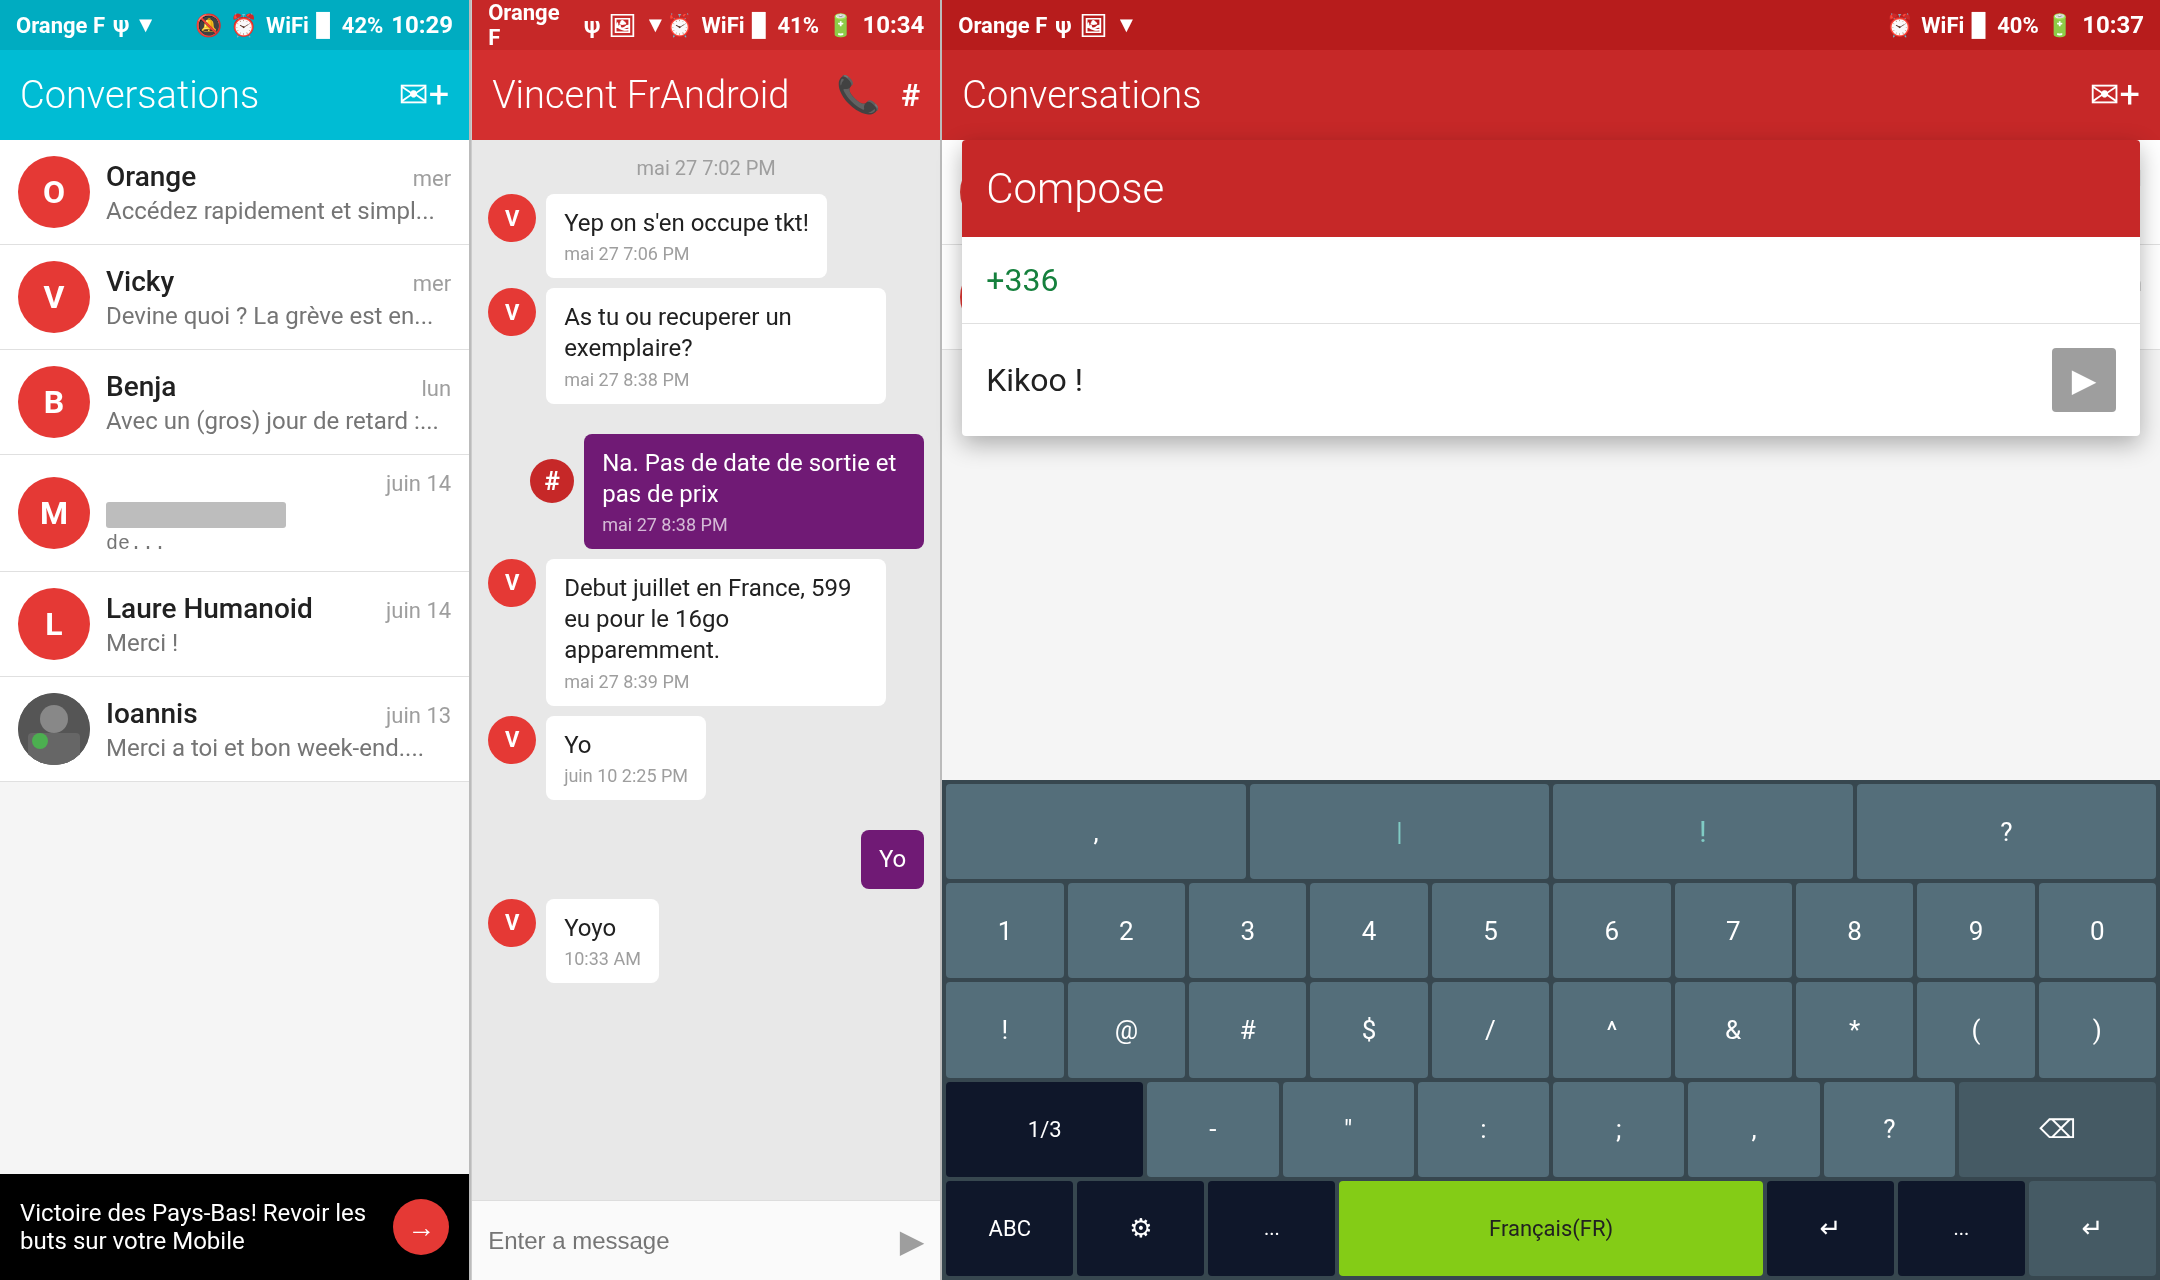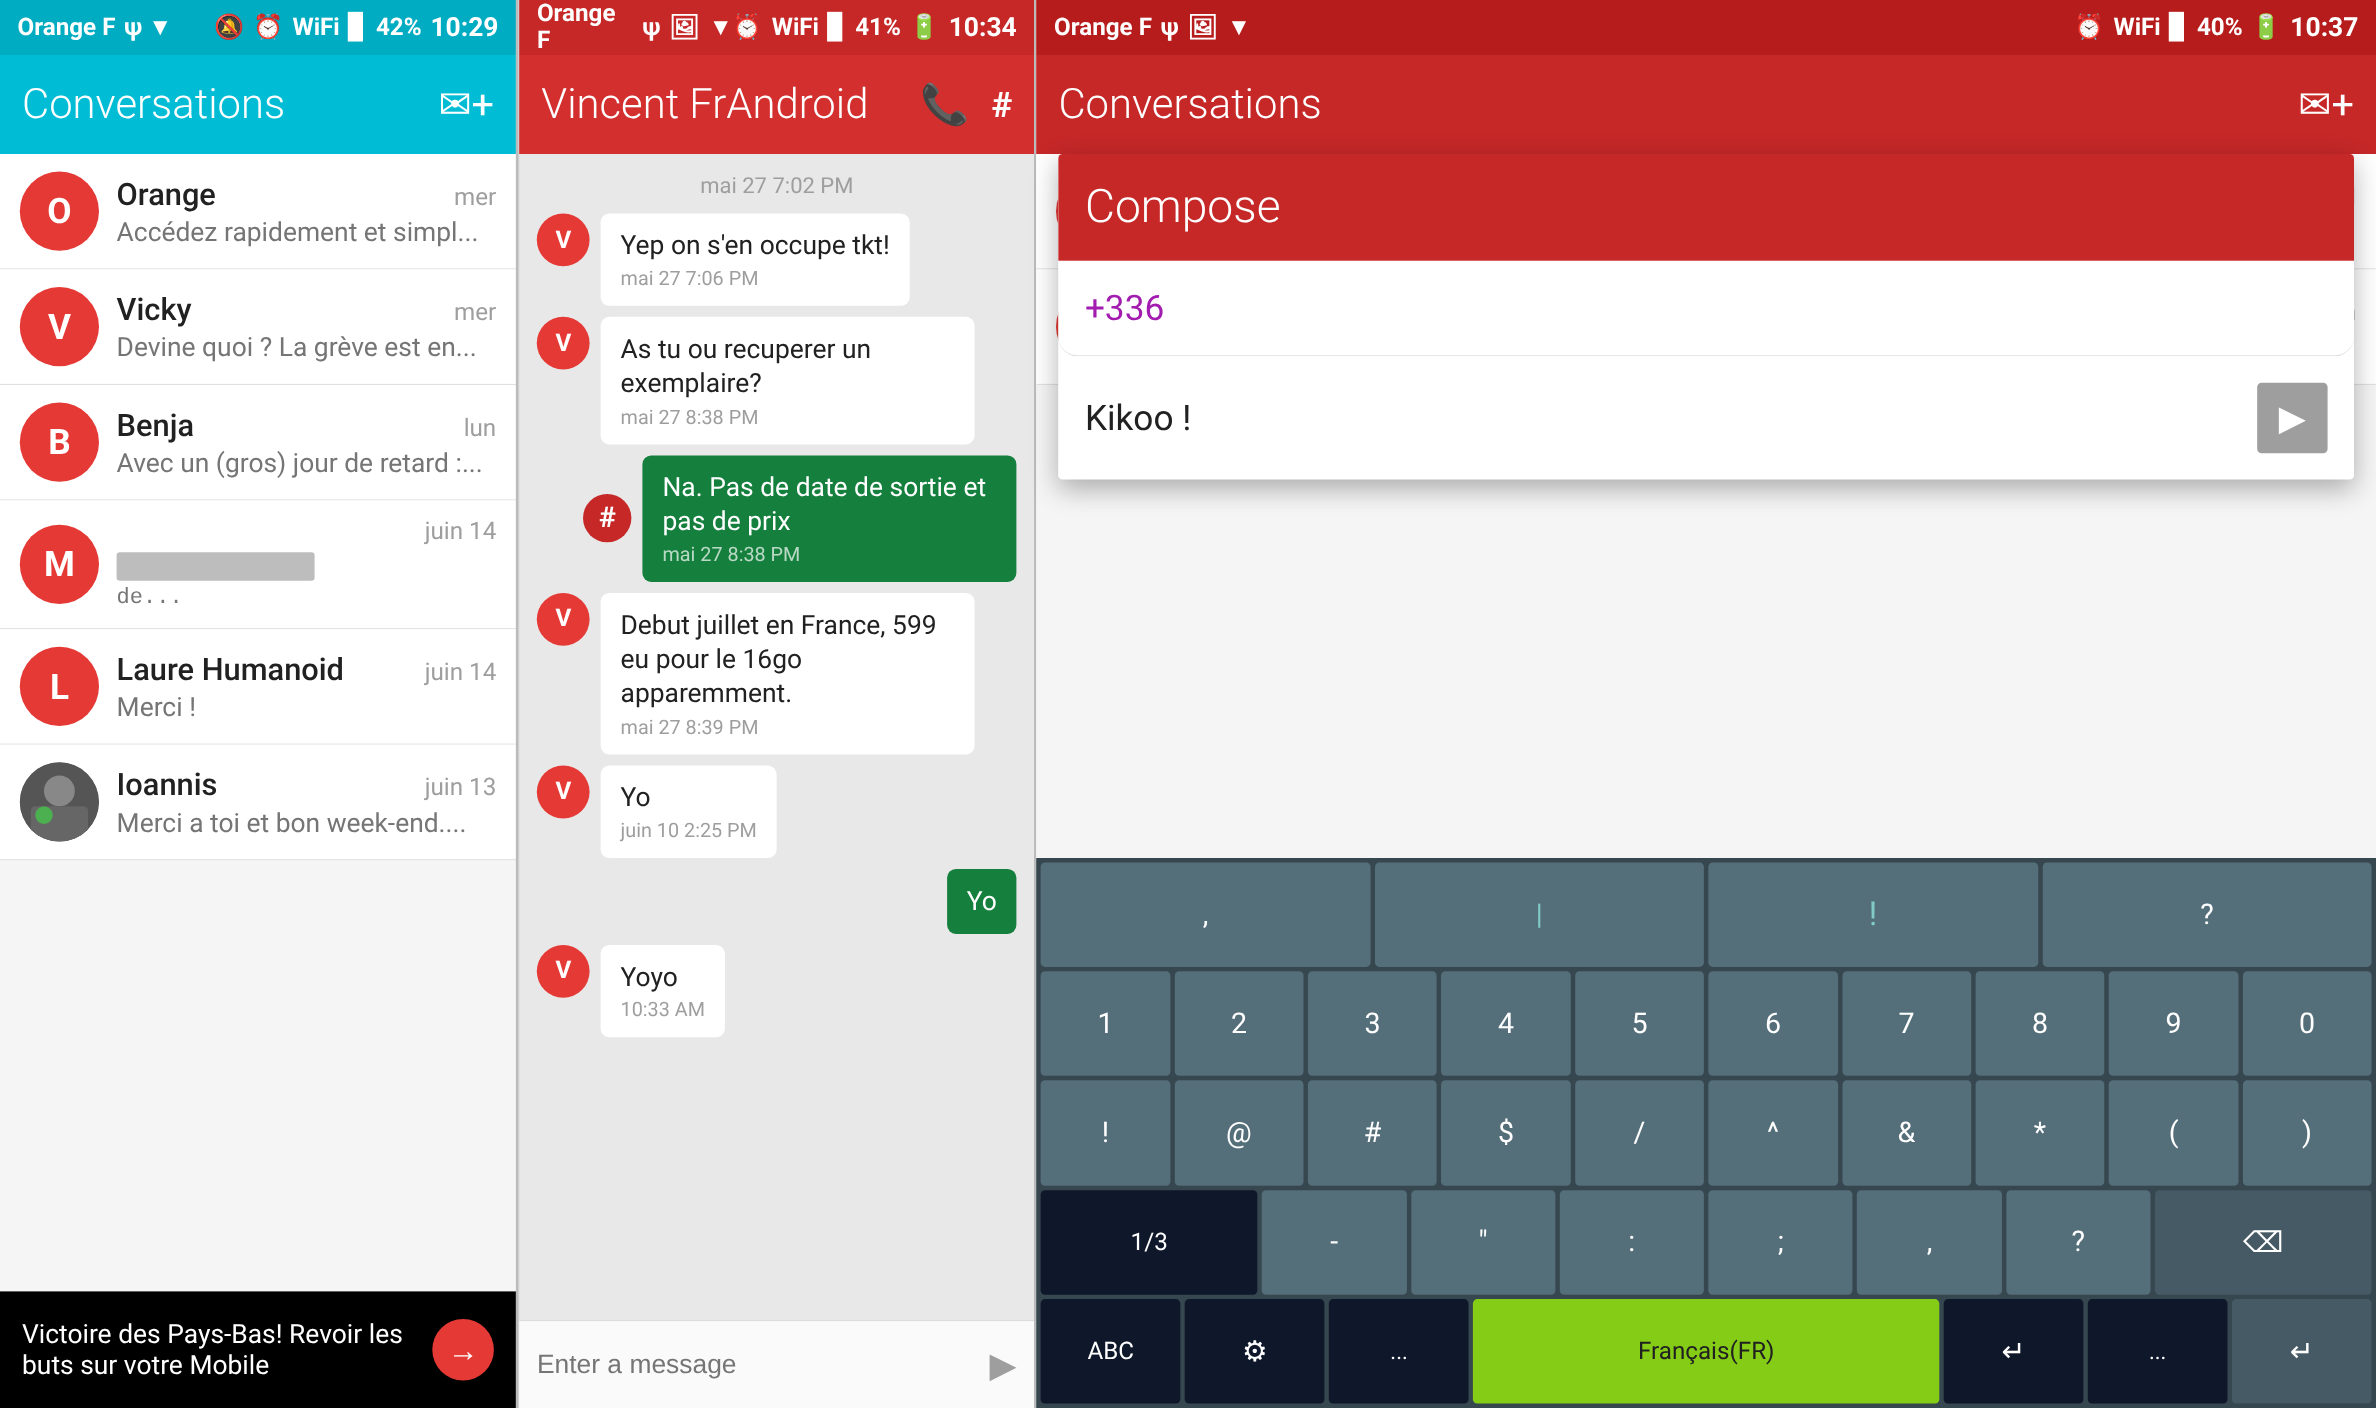--- a/index.html
+++ b/index.html
@@ -198,22 +198,23 @@
       max-width: 340px;
       padding: 14px 18px;
       border-radius: 8px;
       position: relative;
     }
     .message-bubble.received {
       background: white;
       color: #212121;
     }
     .message-bubble.sent {
-      background: #15803d;
-      color: white;
+      background: #701a75;
+      color: white;
+      margin-top: 20px;
     }
     .message-text {
       font-size: 24px;
       line-height: 1.3;
     }
     .message-time {
       font-size: 18px;
       color: #9e9e9e;
       margin-top: 4px;
     }
@@ -284,23 +285,22 @@
       padding: 24px 24px;
     }
     .compose-title {
       font-size: 42px;
       font-weight: 300;
       color: white;
     }
     .compose-to {
       padding: 24px 24px;
       font-size: 32px;
-      color: #a21caf;
+      color: #15803d;
       border-bottom: 1px solid #e0e0e0;
-      border-radius: 18px;
     }
     .compose-message-row {
       padding: 24px 24px;
       display: flex;
       align-items: center;
       justify-content: space-between;
     }
     .compose-message-text {
       font-size: 32px;
       color: #212121;

